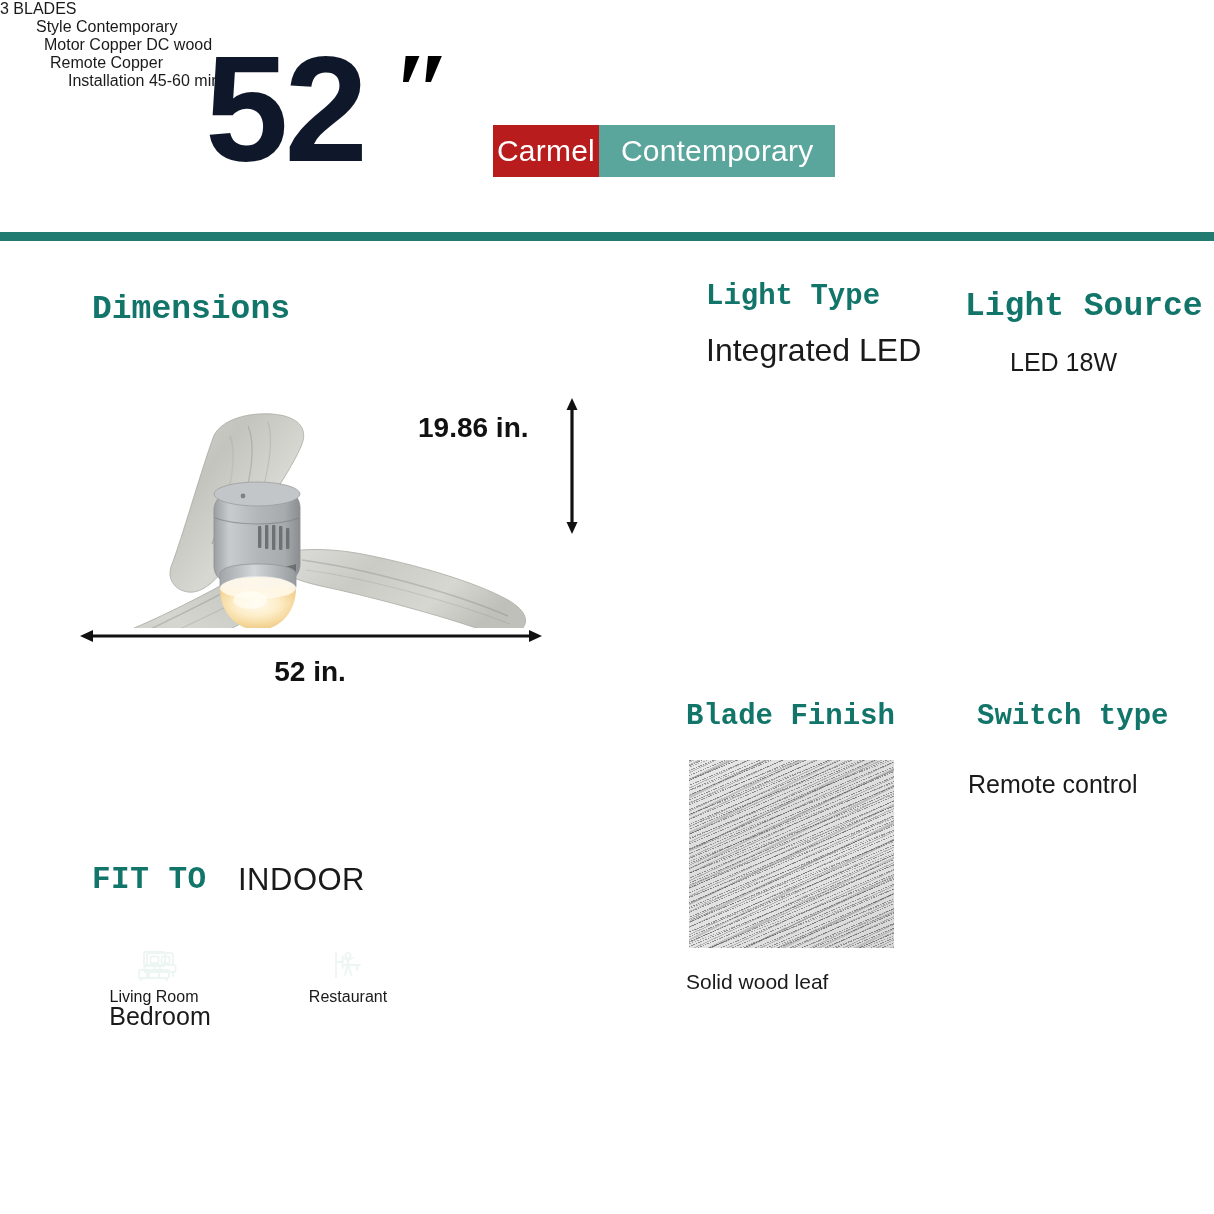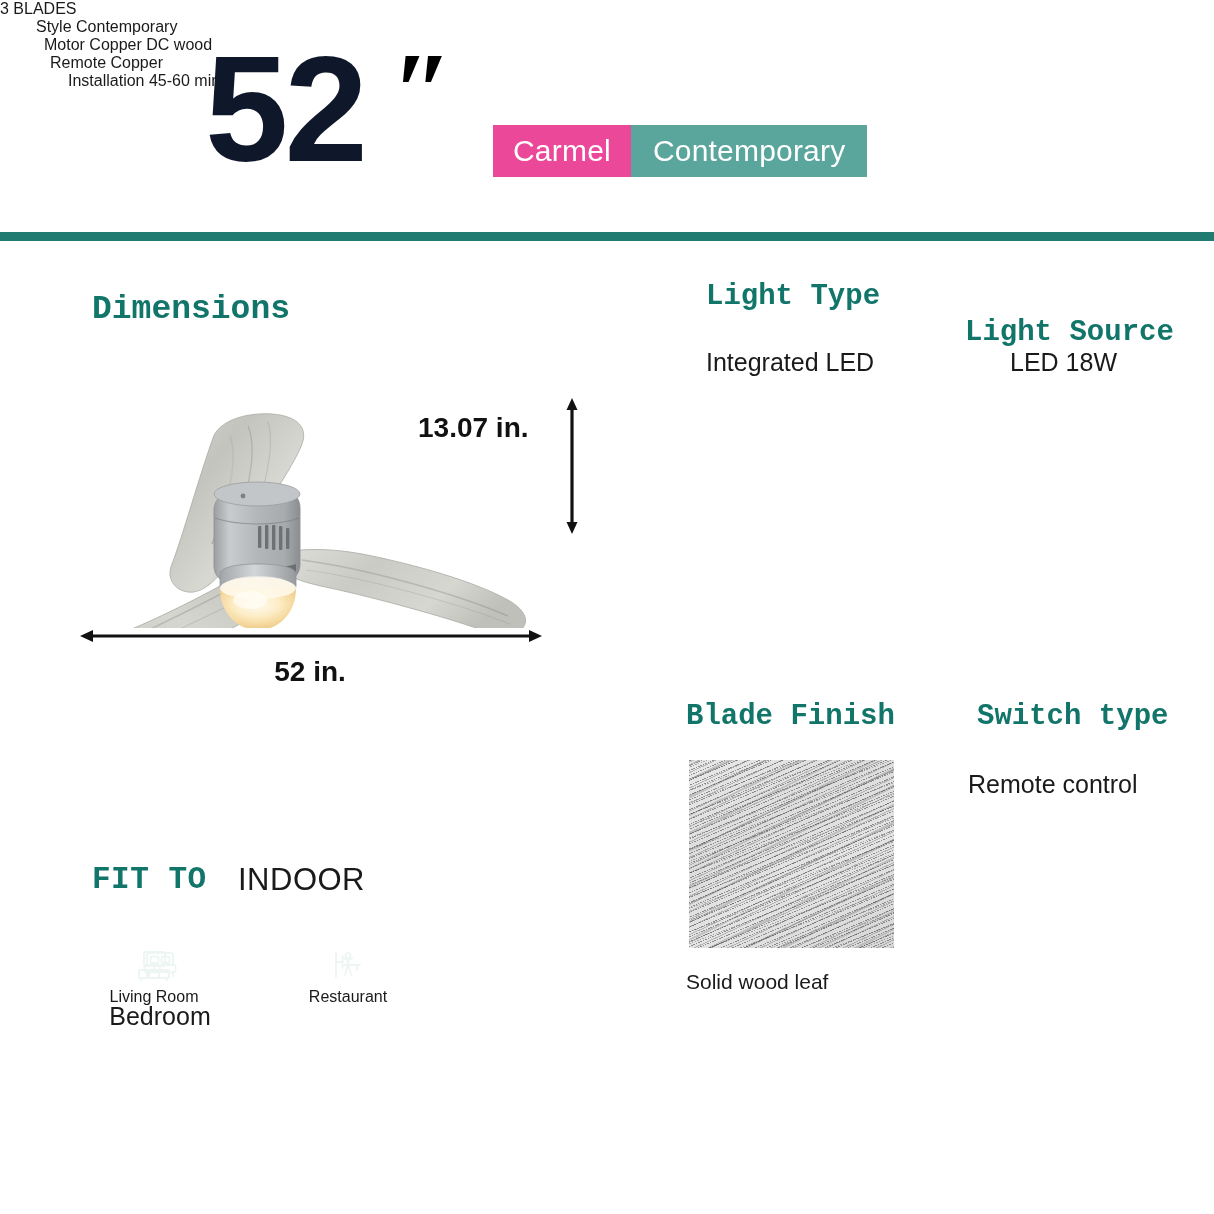--- a/index.html
+++ b/index.html
@@ -24,23 +24,23 @@
   .size-quote{
     position:absolute;left:392px;top:36px;
     font-size:110px;font-weight:bold;color:#000;line-height:1;
     font-family:"Liberation Serif",serif;
   }
   .name-banner{
     position:absolute;left:493px;top:125px;
     height:52px;display:flex;align-items:stretch;
   }
   .banner-left{
-    background:#ec4899;color:#fff;
+    background:#b91c1c;color:#fff;
     display:flex;align-items:center;justify-content:center;
-    padding:0 20px;font-size:30px;letter-spacing:0.2px;
+    padding:0 4px;font-size:30px;letter-spacing:0.2px;
   }
   .banner-right{
     background:#5aa59c;color:#fff;
     display:flex;align-items:center;justify-content:center;
     padding:0 22px;font-size:30px;letter-spacing:0.2px;
   }
   .top-rule{
     position:absolute;left:0;top:232px;width:1214px;height:9px;
     background:#217b70;
   }
@@ -50,22 +50,22 @@
     color:#12756a;font-weight:bold;position:absolute;
     font-family:Liberation Mono, monospace;
   }
   .txt-black{
     color:#1a1a1a;position:absolute;
     font-family:"Liberation Sans",sans-serif;
   }
 
   #dimensions-heading{left:92px;top:291px;font-size:33px;}
   #light-type-heading{left:706px;top:280px;font-size:29px;}
-  #light-type-value{left:706px;top:348px;font-size:25px;}
-  #light-source-heading{left:965px;top:288px;font-size:29px;margin-top:28px;}
+  #light-type-value{left:706px;top:332px;font-size:32px;}
+  #light-source-heading{left:965px;top:288px;font-size:33px;}
   #light-source-value{left:1010px;top:348px;font-size:25px;}
 
   #blade-finish-heading{left:686px;top:700px;font-size:29px;}
   #switch-type-heading{left:977px;top:700px;font-size:29px;}
   #switch-type-value{left:968px;top:770px;font-size:25px;}
   #blade-finish-caption{left:686px;top:970px;font-size:21px;}
 
   
   .fan-wrap{position:absolute;left:62px;top:378px;width:500px;height:250px;}
   .fan-wrap svg{display:block;}
@@ -255,21 +255,21 @@
     </svg>
   </div>
 
   <div class="dim-v">
     <svg width="24" height="136" viewBox="0 0 24 136" xmlns="http://www.w3.org/2000/svg">
       <line x1="12" y1="8" x2="12" y2="128" stroke="#111" stroke-width="3.2"></line>
       <polygon points="12,0 6.5,12 17.5,12" fill="#111"></polygon>
       <polygon points="12,136 6.5,124 17.5,124" fill="#111"></polygon>
     </svg>
   </div>
-  <div class="dim-v-label">13.07 in.</div>
+  <div class="dim-v-label">19.86 in.</div>
 
   <div class="dim-h">
     <svg width="462" height="24" viewBox="0 0 462 24" xmlns="http://www.w3.org/2000/svg">
       <line x1="9" y1="12" x2="453" y2="12" stroke="#111" stroke-width="3.2"></line>
       <polygon points="0,12 13,6 13,18" fill="#111"></polygon>
       <polygon points="462,12 449,6 449,18" fill="#111"></polygon>
     </svg>
   </div>
   <div class="dim-h-label">52 in.</div>
 

